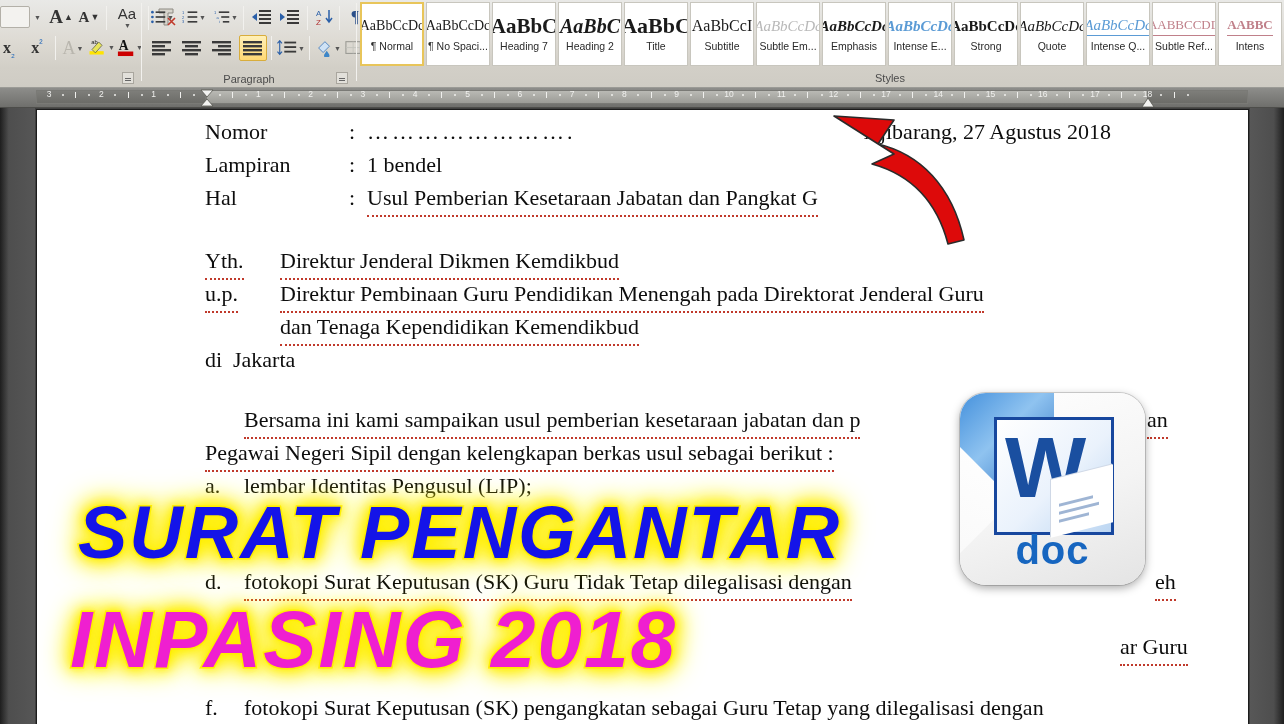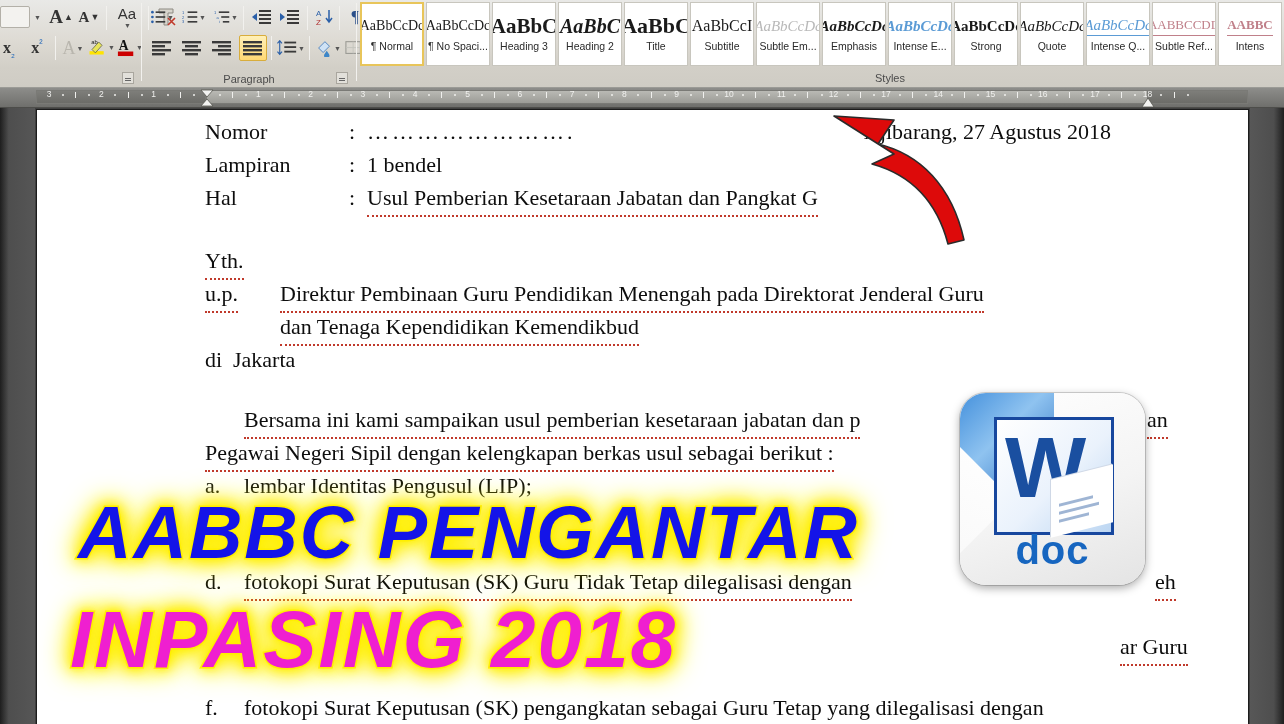--- a/index.html
+++ b/index.html
@@ -461,21 +461,21 @@
         <div class="style-cell active" style="left: 0px;">
           <div class="style-prev" style="font-size: 14px;">AaBbCcDc</div>
           <div class="style-name">¶ Normal</div>
         </div>
         <div class="style-cell" style="left: 66px;">
           <div class="style-prev" style="font-size: 14px;">AaBbCcDc</div>
           <div class="style-name">¶ No Spaci...</div>
         </div>
         <div class="style-cell" style="left: 132px;">
           <div class="style-prev" style="font-weight: bold; font-size: 21px;">AaBbC</div>
-          <div class="style-name">Heading 3</div>
+          <div class="style-name">Heading 7</div>
         </div>
         <div class="style-cell" style="left: 198px;">
           <div class="style-prev" style="font-weight: bold; font-style: italic; font-size: 20px;">AaBbC</div>
           <div class="style-name">Heading 2</div>
         </div>
         <div class="style-cell" style="left: 264px;">
           <div class="style-prev" style="font-weight: bold; font-size: 22px;">AaBbC</div>
           <div class="style-name">Title</div>
         </div>
         <div class="style-cell" style="left: 330px;">
@@ -634,20 +634,21 @@
       <div class="ln doctext" style="left:312px;top:38px;">:</div>
       <div class="ln doctext" style="left:330px;top:38px;">1 bendel</div>
 
       <div class="ln doctext" style="left:168px;top:71px;">Hal</div>
       <div class="ln doctext" style="left:312px;top:71px;">:</div>
       <div class="ln doctext sq" style="left:330px;top:71px;">Usul Pemberian Kesetaraan Jabatan dan Pangkat G</div>
 
       <div class="ln doctext" style="left:827px;top:5px;">Ajibarang, 27 Agustus 2018</div>
 
       <div class="ln doctext sq" style="left:168px;top:134px;text-align:right;">Yth.</div>
+      <div class="ln doctext sq" style="left:243px;top:134px;">Direktur Jenderal Dikmen Kemdikbud</div>
 
       <div class="ln doctext sq" style="left:168px;top:167px;">u.p.</div>
       <div class="ln doctext sq" style="left:243px;top:200px;">dan Tenaga Kependidikan Kemendikbud</div>
 
       <div class="ln doctext sq" style="left:243px;top:167px;">Direktur Pembinaan Guru Pendidikan Menengah pada Direktorat Jenderal Guru</div>
 
       <div class="ln doctext" style="left:168px;top:233px;">di</div>
       <div class="ln doctext" style="left:196px;top:233px;">Jakarta</div>
 
       <div class="ln doctext sq" style="left:168px;top:326px;">Pegawai Negeri Sipil dengan kelengkapan berkas usul sebagai berikut :</div>
@@ -681,16 +682,16 @@
       <div class="wpaper">
         <i style="top:26px;width:34px;"></i>
         <i style="top:34px;width:40px;"></i>
         <i style="top:42px;width:30px;"></i>
       </div>
     </div>
     <div class="doclabel">doc</div>
   </div>
 
 
-  <div class="overlay-title" id="ov1">AABBC PENGANTAR</div>
+  <div class="overlay-title" id="ov1">SURAT PENGANTAR</div>
   <div class="overlay-title" id="ov2">INPASING 2018</div>
 
 </div>
 
 </body></html>

